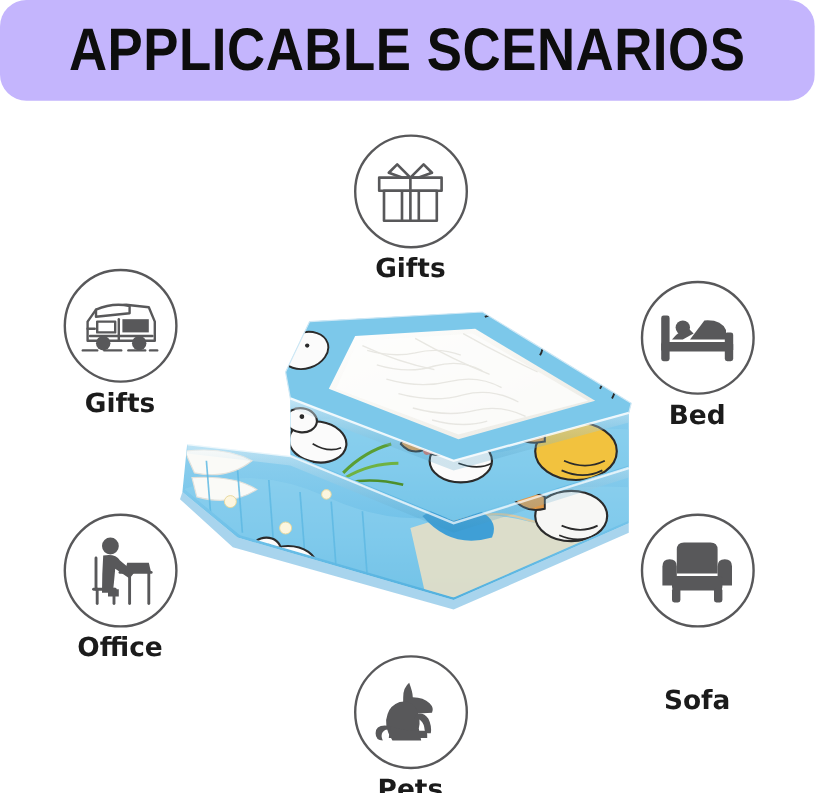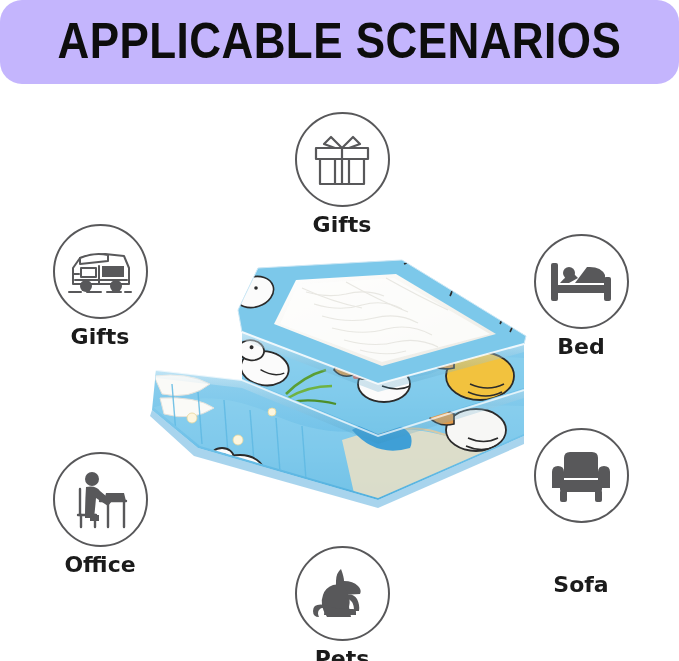--- a/index.html
+++ b/index.html
@@ -68,21 +68,21 @@
     font-size: 22px;
     color: #1b1b1b;
     line-height: 1;
     white-space: nowrap;
   }
 
   
   #scenario-gifts  { left: 282px; top: 112px; }
   #scenario-travel { left:  40px; top: 224px; }
   #scenario-bed    { left: 521px; top: 234px; }
-  #scenario-office { left:  40px; top: 452px; }
+  #scenario-office { left:  40px; top: 428px; }
   #scenario-sofa   { left: 521px; top: 428px; gap: 44px; }
   #scenario-pets   { left: 282px; top: 546px; }
 
   
   #product-image {
     position: absolute;
     left: 146px;
     top: 258px;
     width: 388px;
     height: 268px;

